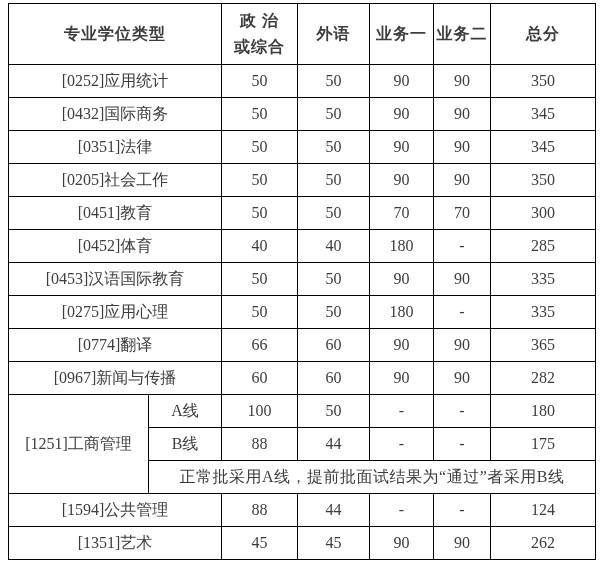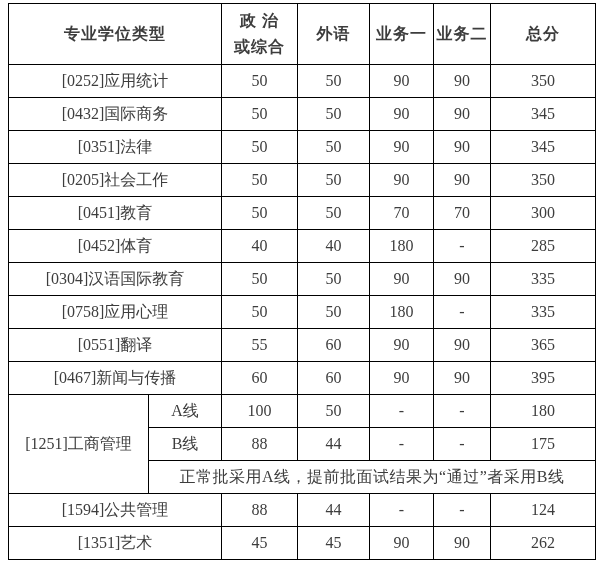--- a/index.html
+++ b/index.html
@@ -121,50 +121,50 @@
       </tr>
       <tr>
         <td colspan="2" class="name-cell">[0452]体育</td>
         <td>40</td>
         <td>40</td>
         <td>180</td>
         <td>-</td>
         <td>285</td>
       </tr>
       <tr>
-        <td colspan="2" class="name-cell">[0304]汉语国际教育</td>
+        <td colspan="2" class="name-cell">[0453]汉语国际教育</td>
         <td>50</td>
         <td>50</td>
         <td>90</td>
         <td>90</td>
         <td>335</td>
       </tr>
       <tr>
-        <td colspan="2" class="name-cell">[0758]应用心理</td>
+        <td colspan="2" class="name-cell">[0275]应用心理</td>
         <td>50</td>
         <td>50</td>
         <td>180</td>
         <td>-</td>
         <td>335</td>
       </tr>
       <tr>
-        <td colspan="2" class="name-cell">[0551]翻译</td>
-        <td>55</td>
+        <td colspan="2" class="name-cell">[0774]翻译</td>
+        <td>66</td>
         <td>60</td>
         <td>90</td>
         <td>90</td>
         <td>365</td>
       </tr>
       <tr>
-        <td colspan="2" class="name-cell">[0467]新闻与传播</td>
+        <td colspan="2" class="name-cell">[0967]新闻与传播</td>
         <td>60</td>
         <td>60</td>
         <td>90</td>
         <td>90</td>
-        <td>395</td>
+        <td>282</td>
       </tr>
       <tr>
         <td rowspan="3" class="name-cell">[1251]工商管理</td>
         <td>A线</td>
         <td>100</td>
         <td>50</td>
         <td>-</td>
         <td>-</td>
         <td>180</td>
       </tr>

